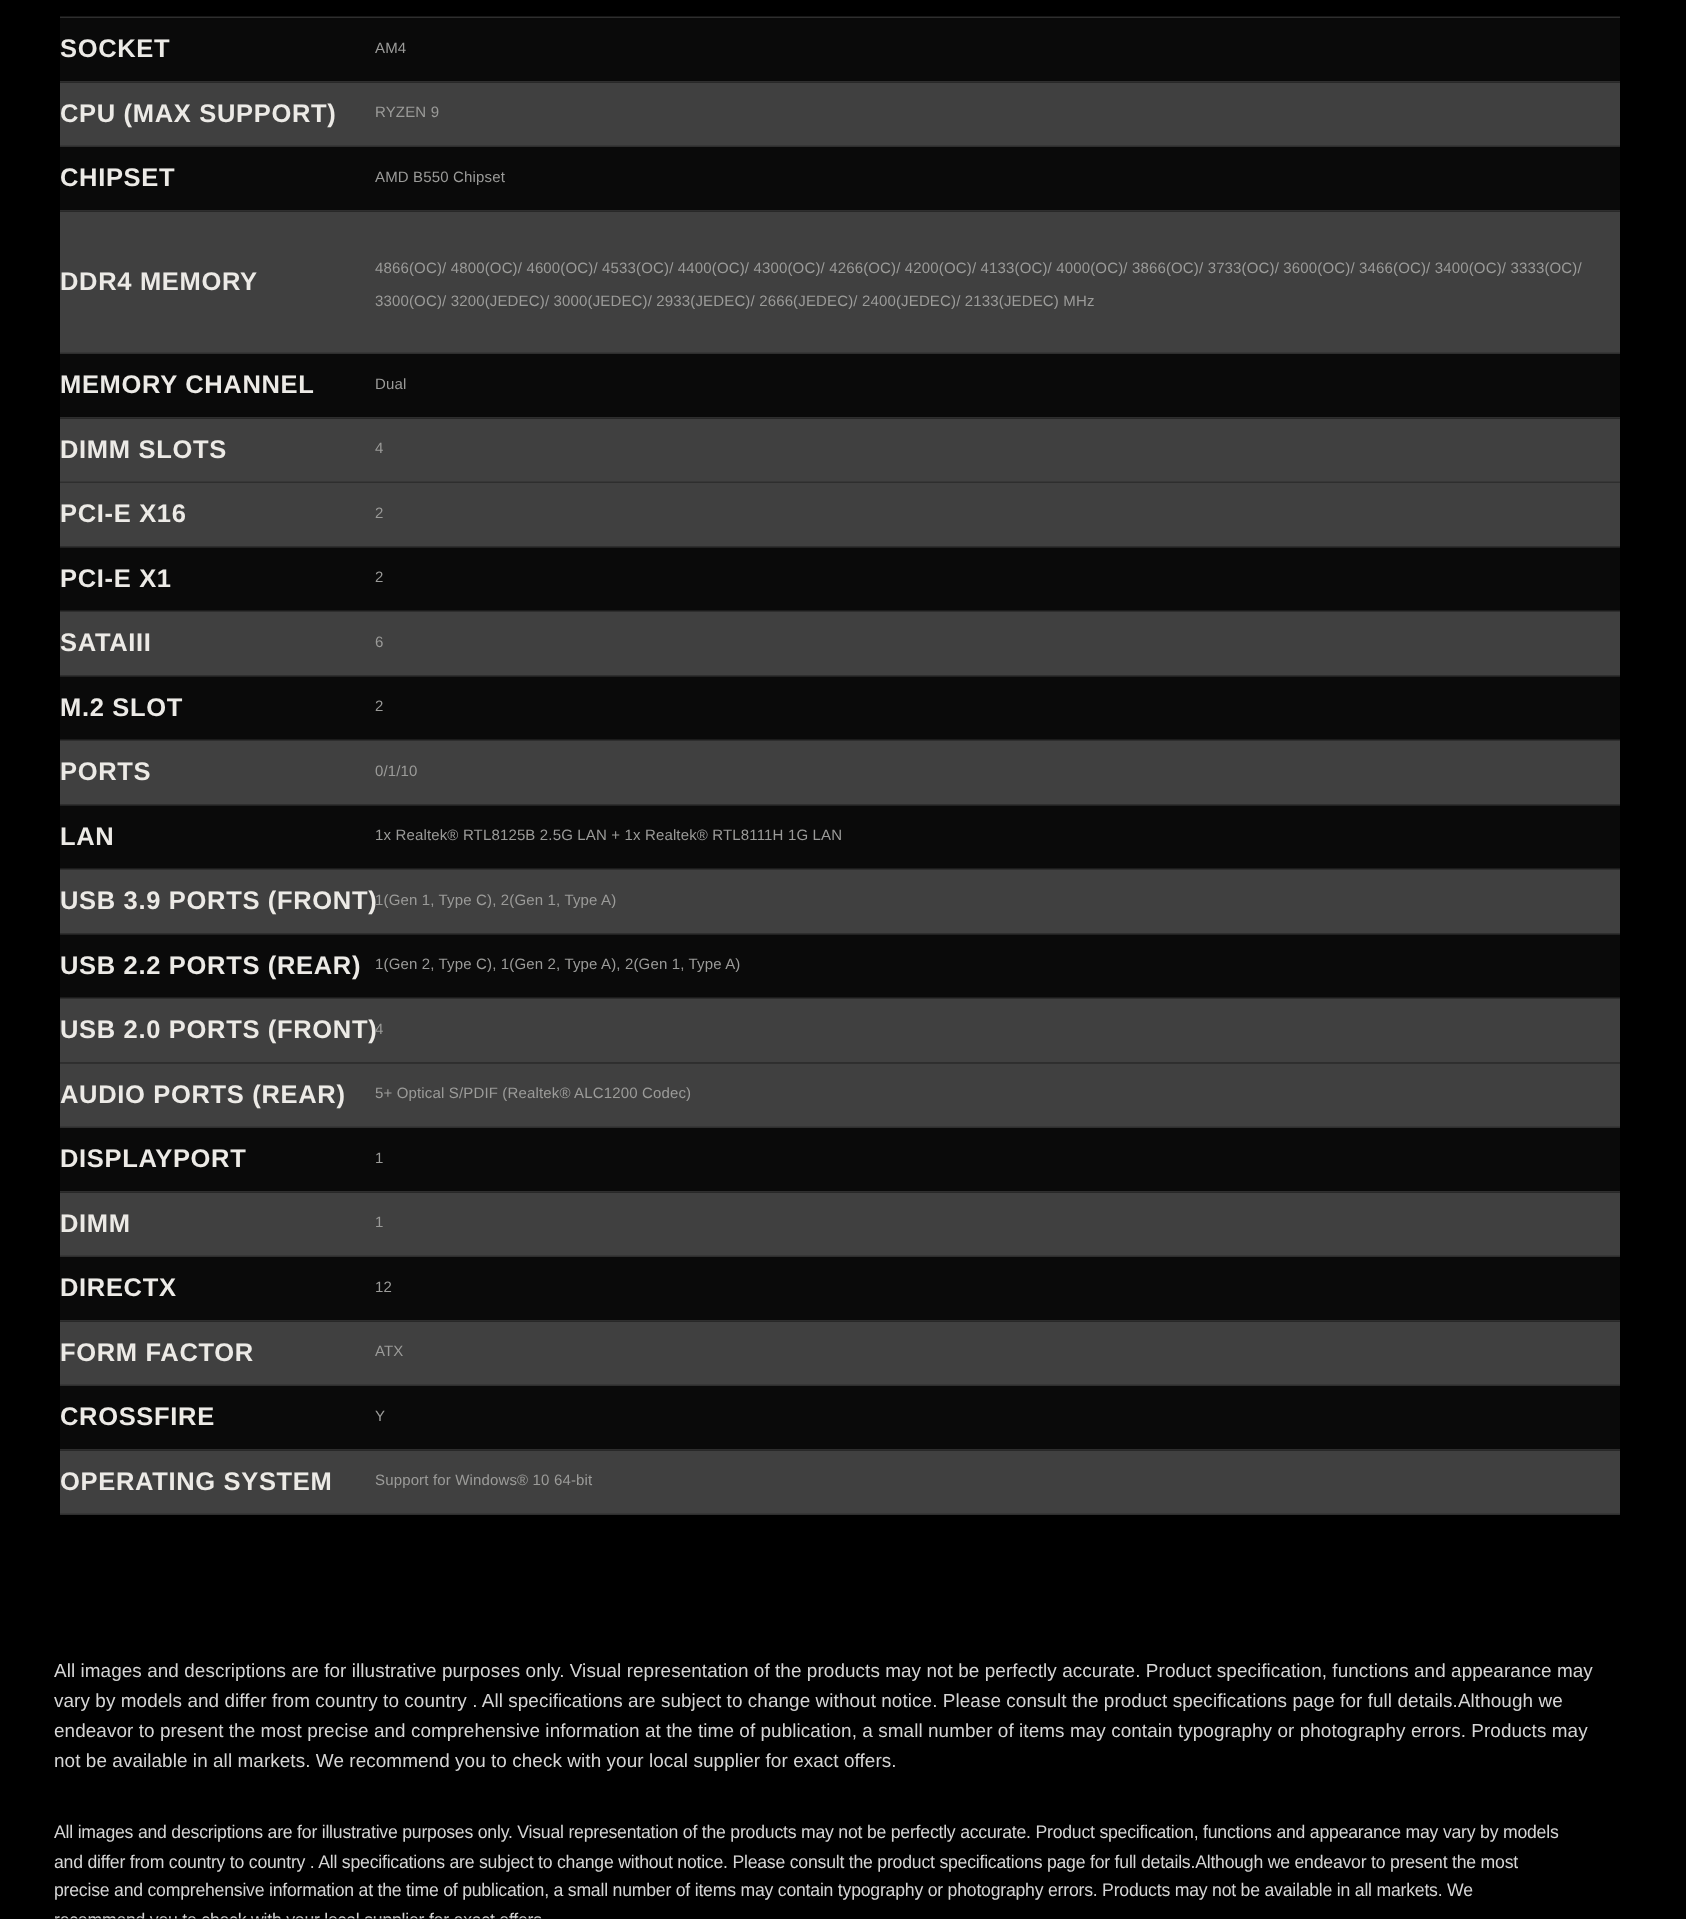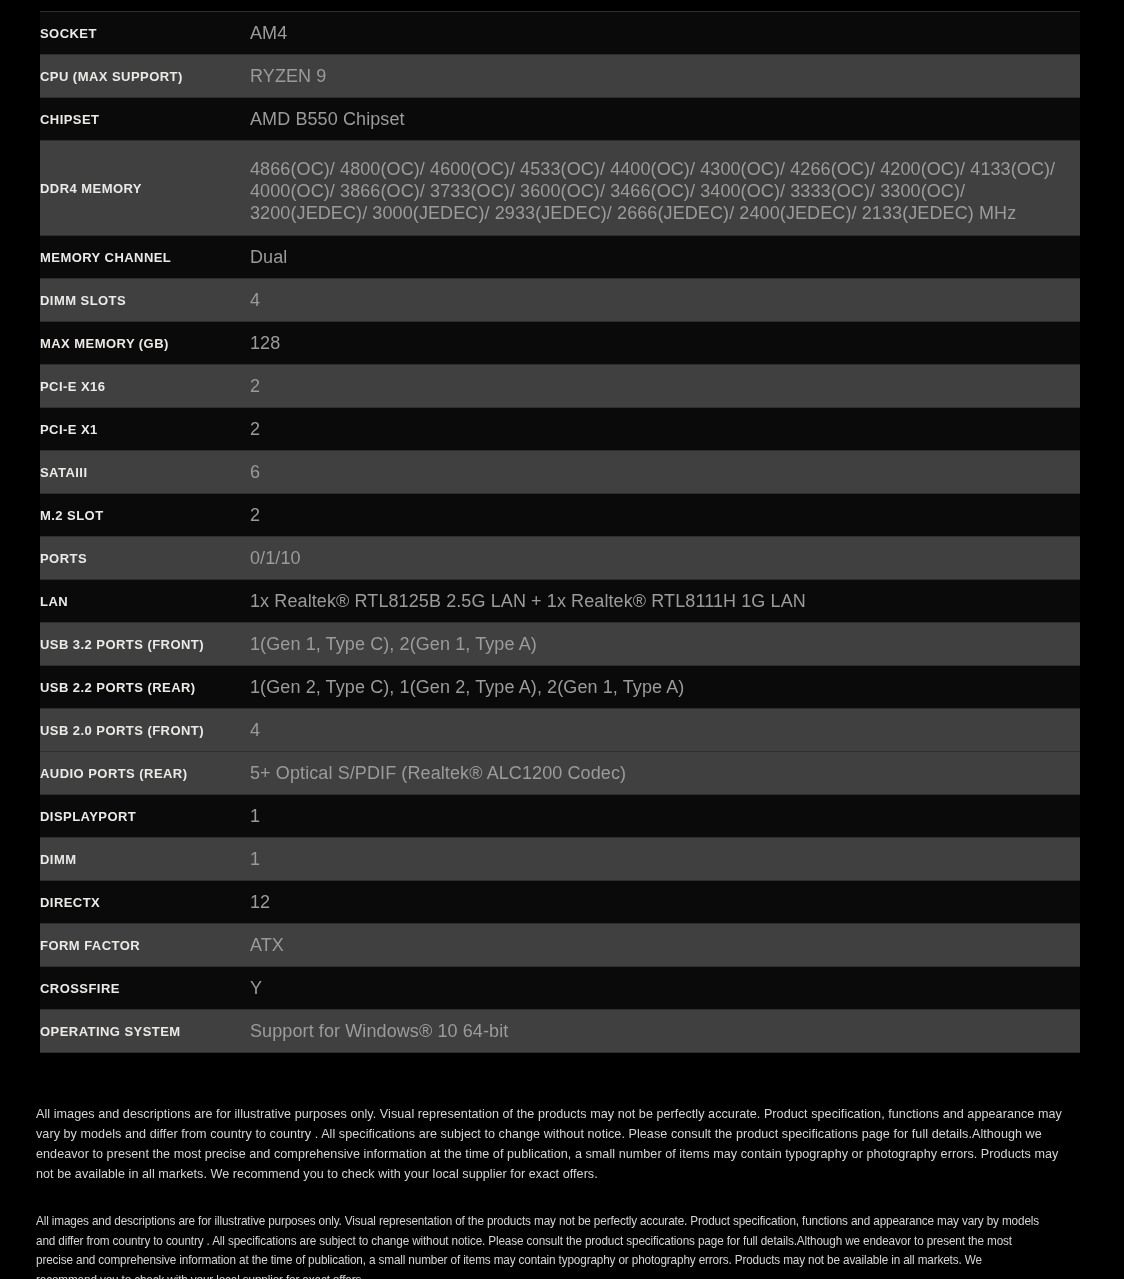--- a/index.html
+++ b/index.html
@@ -42,31 +42,31 @@
   table.spec-table td {
     vertical-align: middle;
     padding: 0;
     height: 42px;
     border: 0;
   }
   td.spec-label {
     width: 210px;
     padding-left: 12px;
     padding-right: 10px;
-    font-size: 13px;
+    font-size: 17px;
     font-weight: bold;
     letter-spacing: 0.45px;
     color: #eceae6;
     border-right: 1px solid #343434;
     white-space: nowrap;
   }
   td.spec-value {
     padding-left: 14px;
     padding-right: 14px;
-    font-size: 18px;
+    font-size: 10px;
     font-weight: normal;
     color: #9b9b99;
     letter-spacing: 0.1px;
     line-height: 22px;
   }
   tr.row-dark  td { background: #0a0a0a; }
   tr.row-light td { background: #404040; }
 
   tr.row-tall td { height: 84px; }
   tr.row-tall td.spec-value { padding-top: 8px; padding-bottom: 2px; }
@@ -118,24 +118,20 @@
             <td class="spec-value">4866(OC)/ 4800(OC)/ 4600(OC)/ 4533(OC)/ 4400(OC)/ 4300(OC)/ 4266(OC)/ 4200(OC)/ 4133(OC)/ 4000(OC)/ 3866(OC)/ 3733(OC)/ 3600(OC)/ 3466(OC)/ 3400(OC)/ 3333(OC)/ 3300(OC)/ 3200(JEDEC)/ 3000(JEDEC)/ 2933(JEDEC)/ 2666(JEDEC)/ 2400(JEDEC)/ 2133(JEDEC) MHz</td>
           </tr>
           <tr class="row-dark">
             <td class="spec-label">MEMORY CHANNEL</td>
             <td class="spec-value">Dual</td>
           </tr>
           <tr class="row-light">
             <td class="spec-label">DIMM SLOTS</td>
             <td class="spec-value">4</td>
           </tr>
-          <tr class="row-dark">
-            <td class="spec-label">MAX MEMORY (GB)</td>
-            <td class="spec-value">128</td>
-          </tr>
           <tr class="row-light">
             <td class="spec-label">PCI-E X16</td>
             <td class="spec-value">2</td>
           </tr>
           <tr class="row-dark">
             <td class="spec-label">PCI-E X1</td>
             <td class="spec-value">2</td>
           </tr>
           <tr class="row-light">
             <td class="spec-label">SATAIII</td>
@@ -147,21 +143,21 @@
           </tr>
           <tr class="row-light">
             <td class="spec-label">PORTS</td>
             <td class="spec-value">0/1/10</td>
           </tr>
           <tr class="row-dark">
             <td class="spec-label">LAN</td>
             <td class="spec-value">1x Realtek® RTL8125B 2.5G LAN + 1x Realtek® RTL8111H 1G LAN</td>
           </tr>
           <tr class="row-light">
-            <td class="spec-label">USB 3.2 PORTS (FRONT)</td>
+            <td class="spec-label">USB 3.9 PORTS (FRONT)</td>
             <td class="spec-value">1(Gen 1, Type C), 2(Gen 1, Type A)</td>
           </tr>
           <tr class="row-dark">
             <td class="spec-label">USB 2.2 PORTS (REAR)</td>
             <td class="spec-value">1(Gen 2, Type C), 1(Gen 2, Type A), 2(Gen 1, Type A)</td>
           </tr>
           <tr class="row-light">
             <td class="spec-label">USB 2.0 PORTS (FRONT)</td>
             <td class="spec-value">4</td>
           </tr>

